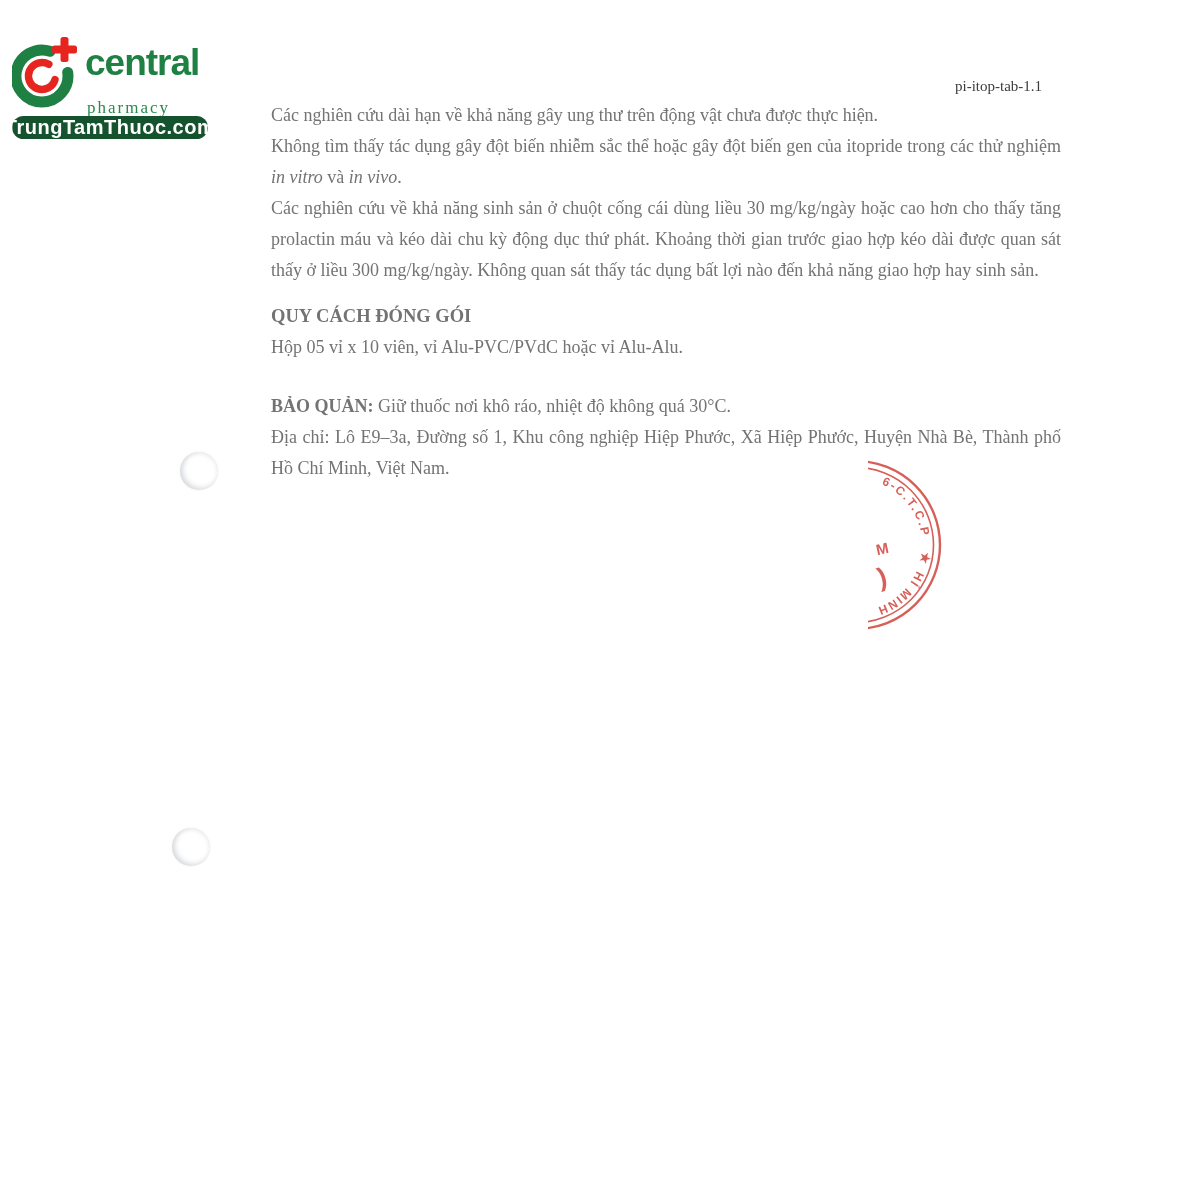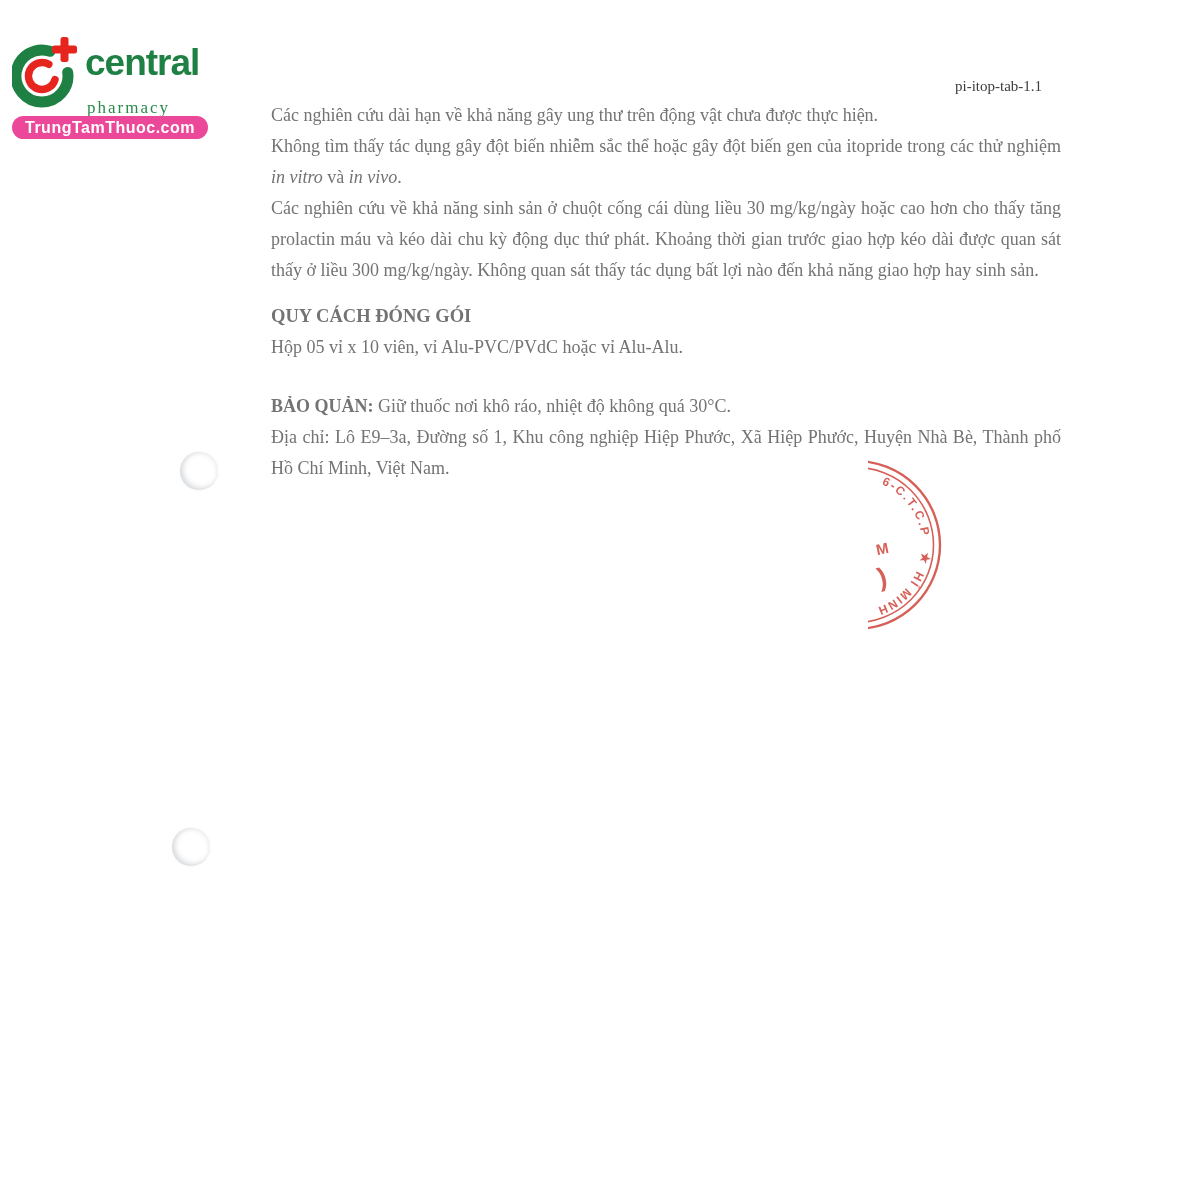--- a/index.html
+++ b/index.html
@@ -24,24 +24,24 @@
   }
   .brand-sub{
     position:absolute;left:75px;top:48px;
     font-family:Liberation Serif, serif;
     font-weight:500;font-size:17px;
     color:#2a8a4d;letter-spacing:2px;margin-top:14px;
   }
   .logo-pill{
     position:absolute;left:0;top:80px;
     width:196px;height:23px;border-radius:12px;
-    background:#ec4899;
+    background:#14532d;
     display:flex;align-items:center;justify-content:center;
     font-family:"Liberation Sans", sans-serif;
-    font-weight:700;font-size:16px;color:#ffffff;
+    font-weight:700;font-size:20px;color:#ffffff;
     letter-spacing:0.5px;
   }
 
   
   .doc-code{
     position:absolute;left:955px;top:78px;
     font-size:15px;color:#3c3c3c;
   }
 
   

